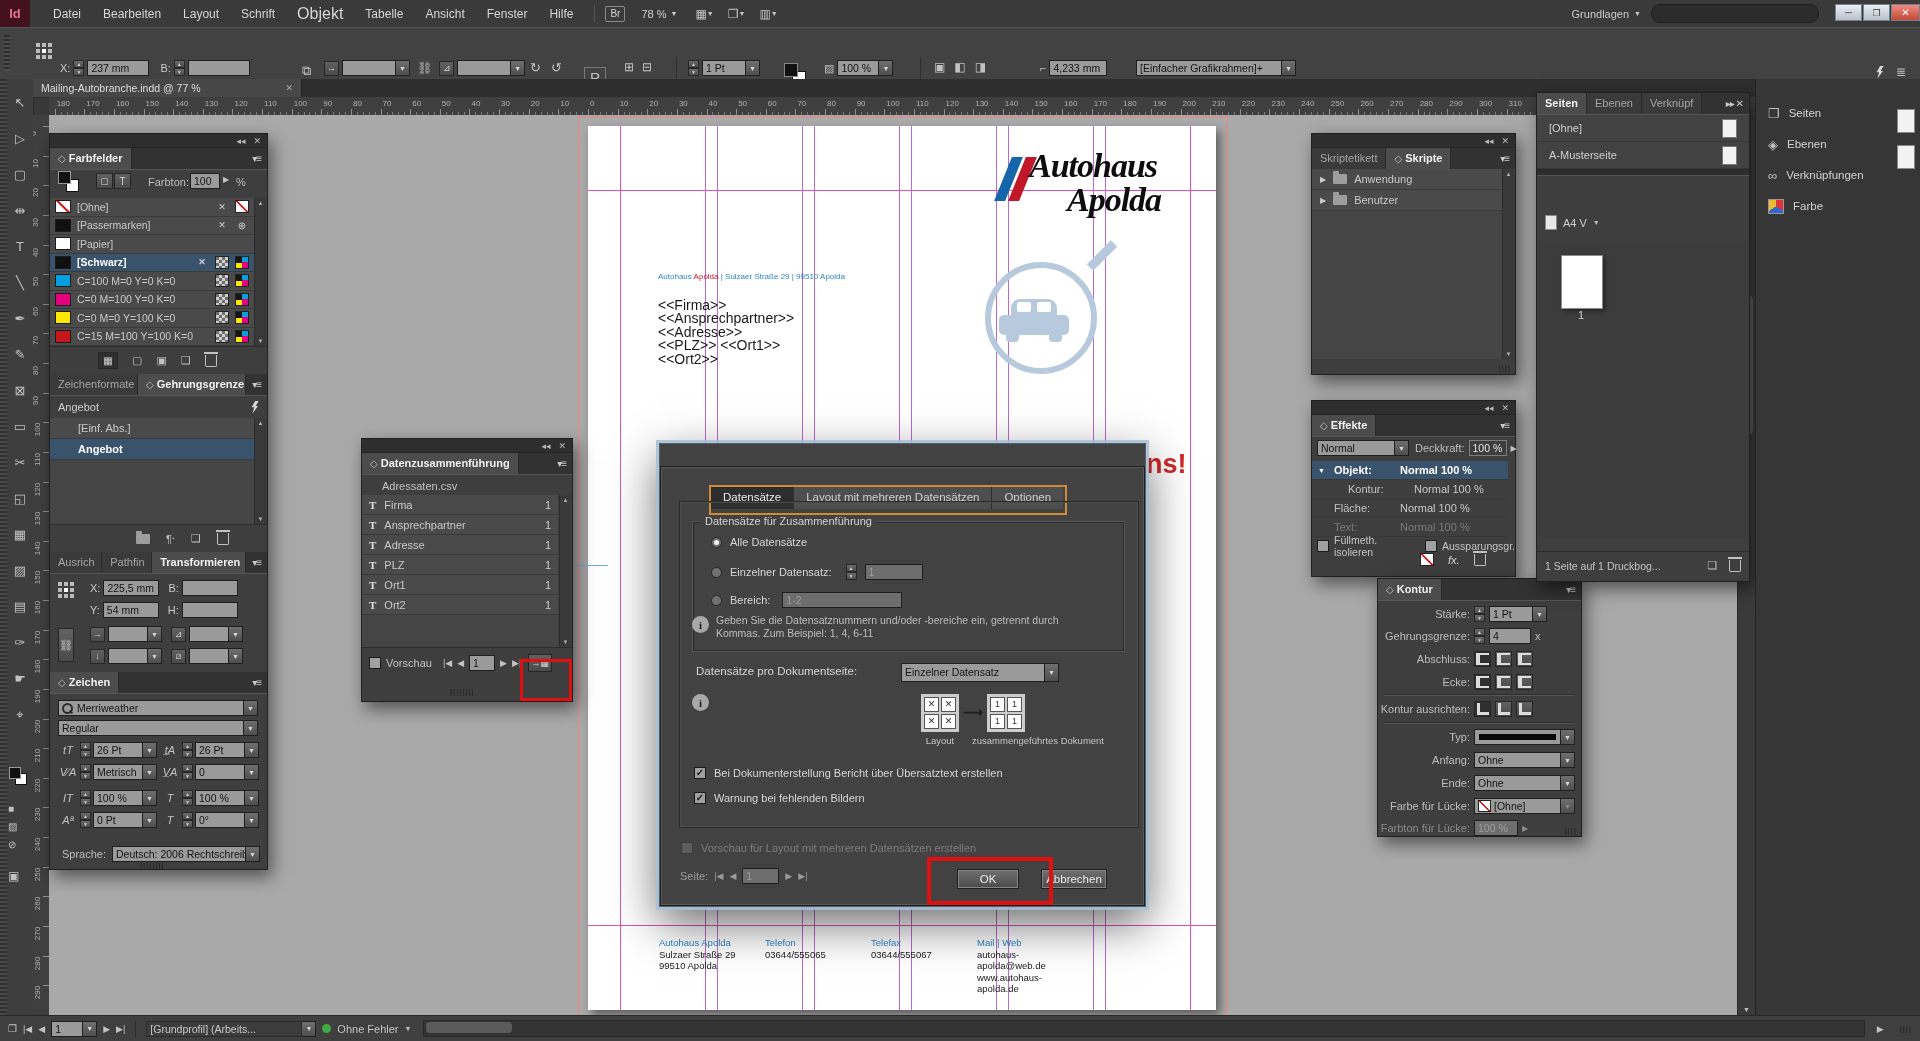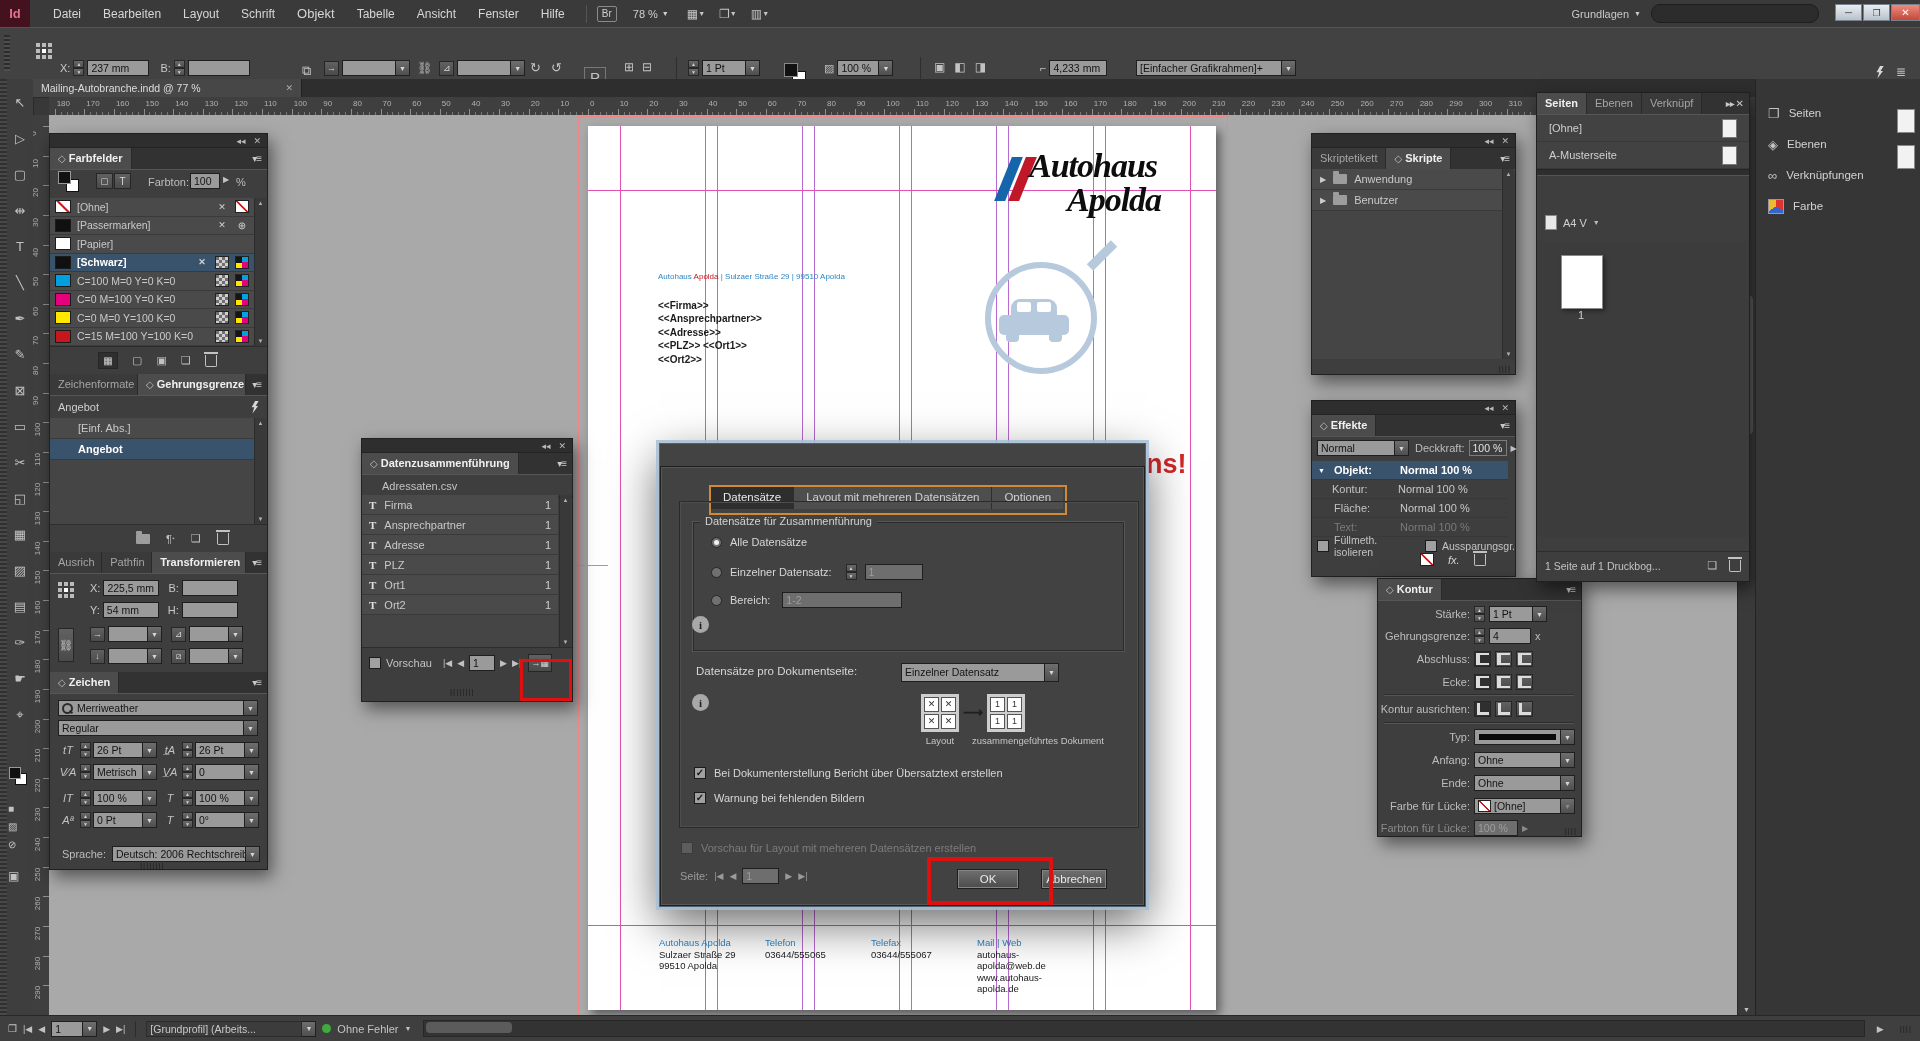--- a/index.html
+++ b/index.html
@@ -77,21 +77,21 @@
 
 <div id="app" class="abs" style="left:0;top:0;width:1920px;height:1041px">
 
   <div class="abs f" style="left:0;top:0;width:1920px;height:27px;background:#3a3a3a;border-bottom:1px solid #262626">
     <div class="f" style="width:30px;height:27px;background:#43121e;color:#e2708e;font-weight:bold;justify-content:center;font-size:13px">Id</div>
     <div id="menu-items" class="f" style="margin-left:12px;gap:0;height:27px">
         <div class="f" style="padding: 0px 11px; height: 27px; font-size: 12px; color: rgb(214, 214, 214);">Datei</div>
         <div class="f" style="padding: 0px 11px; height: 27px; font-size: 12px; color: rgb(214, 214, 214);">Bearbeiten</div>
         <div class="f" style="padding: 0px 11px; height: 27px; font-size: 12px; color: rgb(214, 214, 214);">Layout</div>
         <div class="f" style="padding: 0px 11px; height: 27px; font-size: 12px; color: rgb(214, 214, 214);">Schrift</div>
-        <div class="f" style="padding: 0px 11px; height: 27px; font-size: 13px; color: rgb(214, 214, 214);">Objekt</div>
+        <div class="f" style="padding: 0px 11px; height: 27px; font-size: 16px; color: rgb(214, 214, 214);">Objekt</div>
         <div class="f" style="padding: 0px 11px; height: 27px; font-size: 12px; color: rgb(214, 214, 214);">Tabelle</div>
         <div class="f" style="padding: 0px 11px; height: 27px; font-size: 12px; color: rgb(214, 214, 214);">Ansicht</div>
         <div class="f" style="padding: 0px 11px; height: 27px; font-size: 12px; color: rgb(214, 214, 214);">Fenster</div>
         <div class="f" style="padding: 0px 11px; height: 27px; font-size: 12px; color: rgb(214, 214, 214);">Hilfe</div>
       </div>
     <div style="width:1px;height:18px;background:#555;margin:0 10px"></div>
     <div class="f" style="border:1px solid #8a8a8a;border-radius:2px;padding:0 4px;height:14px;font-size:10px;color:#d0d0d0">Br</div>
     <div class="f" style="margin-left:16px;color:#d0d0d0">
         <span>78 %</span>
         <span style="font-size:7px;margin-left:4px">▼</span>
@@ -760,21 +760,21 @@
     <div class="abs" style="left:988px;top:187px;width:14px;height:10px;background:#fff;border-radius:2px"></div>
     <div class="abs" style="left:957px;top:220px;width:13px;height:7px;background:#b7c9dc;border-radius:0 0 4px 4px"></div>
     <div class="abs" style="left:1000px;top:220px;width:13px;height:7px;background:#b7c9dc;border-radius:0 0 4px 4px"></div>
 
     <div class="abs" style="left:609px;top:157px;font-size:8px;white-space:nowrap">
       <span style="color:#2e86c5">Autohaus</span>
       <span style="color:#c41425">Apolda</span>
       <span style="color:#2e86c5">| Sulzaer Straße 29 | 99510 Apolda</span>
     </div>
 
-    <div id="merge-fields" class="abs" style="left:609px;top:184px;font-size:10px;font-weight:700;color:#1a1a1a;line-height:13.4px">
+    <div id="merge-fields" class="abs" style="left:609px;top:184px;font-size:14px;font-weight:400;color:#1a1a1a;line-height:13.4px">
         <div>&lt;&lt;Firma&gt;&gt;</div>
         <div>&lt;&lt;Ansprechpartner&gt;&gt;</div>
         <div>&lt;&lt;Adresse&gt;&gt;</div>
         <div>&lt;&lt;PLZ&gt;&gt; &lt;&lt;Ort1&gt;&gt;</div>
         <div>&lt;&lt;Ort2&gt;&gt;</div>
       </div>
 
     <div class="abs" style="left:1097px;top:334px;font-size:27px;font-weight:800;color:#d02828">ns!</div>
     <div class="abs" style="left:1077px;top:527px;font-size:11px;font-weight:bold;color:#2e7fc0">lick</div>
     <div class="abs" style="left:1082px;top:570px;font-size:10px;color:#1a1a1a">ff</div>
@@ -1177,20 +1177,24 @@
           <span>▼</span>
         </span>
         <span class="fld dis" style="width:58px">1</span>
       </div>
     <div class="abs f" style="left:51px;top:148px;gap:8px">
         <span class="radio"></span>
         <span style="color:#d6d6d6">Bereich:</span>
         <span class="fld dis" style="width:120px;margin-left:4px">1-2</span>
       </div>
     <div class="abs f" style="left:32px;top:172px;width:17px;height:17px;border-radius:50%;background:#a8a8a8;color:#222;font-weight:bold;font-size:11px;justify-content:center;font-family:'Liberation Serif',serif">i</div>
+    <div class="abs" style="left:56px;top:170px;font-size:10.5px;color:#bdbdbd;line-height:13px">
+      <div>Geben Sie die Datensatznummern und/oder -bereiche ein, getrennt durch</div>
+      <div>Kommas. Zum Beispiel: 1, 4, 6-11</div>
+    </div>
     <div class="abs f" style="left:36px;top:221px">
         <span style="color:#d6d6d6;font-size:11.5px">Datensätze pro Dokumentseite:</span>
       </div>
     <div class="abs f" style="left:241px;top:219px">
         <span class="cmb" style="width:158px;height:19px">
           <span class="cv" style="line-height:17px">Einzelner Datensatz</span>
           <span class="dd">▼</span>
         </span>
       </div>
     <div class="abs f" style="left:32px;top:250px;width:17px;height:17px;border-radius:50%;background:#a8a8a8;color:#222;font-weight:bold;font-size:11px;justify-content:center;font-family:'Liberation Serif',serif">i</div>
@@ -1280,21 +1284,21 @@
       <span style="color:#bdbdbd;margin-left:2px">Deckkraft:</span>
       <span class="fld" style="width:38px;background:#3d3d3d;color:#e3e3e3;border-color:#7c7c7c">100 %</span>
       <span class="ico" style="font-size:8px">▶</span>
     </div>
     <div id="fx-rows" class="abs" style="left:0;top:60px;width:196px">
         <div class="f" style="height: 18px; padding: 0px 6px; gap: 6px; border-bottom: 1px solid rgb(56, 56, 56); background: rgb(58, 83, 109);">
           <span style="font-size: 7px; width: 10px; color: rgb(255, 255, 255);">▼</span>
           <span style="width: 60px; color: rgb(255, 255, 255); font-weight: bold;">Objekt:</span>
           <span style="color: rgb(255, 255, 255); font-weight: bold;">Normal 100 %</span>
         </div>
-        <div class="f" style="height: 18px; padding: 0px 4px; gap: 6px; border-bottom: 1px solid rgb(56, 56, 56);">
+        <div class="f" style="height: 18px; padding: 0px 20px; gap: 6px; border-bottom: 1px solid rgb(56, 56, 56);">
           <span style="font-size: 7px; width: 10px; color: transparent;">▼</span>
           <span style="width: 60px; color: rgb(195, 195, 195);">Kontur:</span>
           <span style="color: rgb(201, 201, 201);">Normal 100 %</span>
         </div>
         <div class="f" style="height: 18px; padding: 0px 6px; gap: 6px; border-bottom: 1px solid rgb(56, 56, 56);">
           <span style="font-size: 7px; width: 10px; color: transparent;">▼</span>
           <span style="width: 60px; color: rgb(195, 195, 195);">Fläche:</span>
           <span style="color: rgb(201, 201, 201);">Normal 100 %</span>
         </div>
         <div class="f" style="height: 18px; padding: 0px 6px; gap: 6px; border-bottom: 1px solid rgb(56, 56, 56);">

